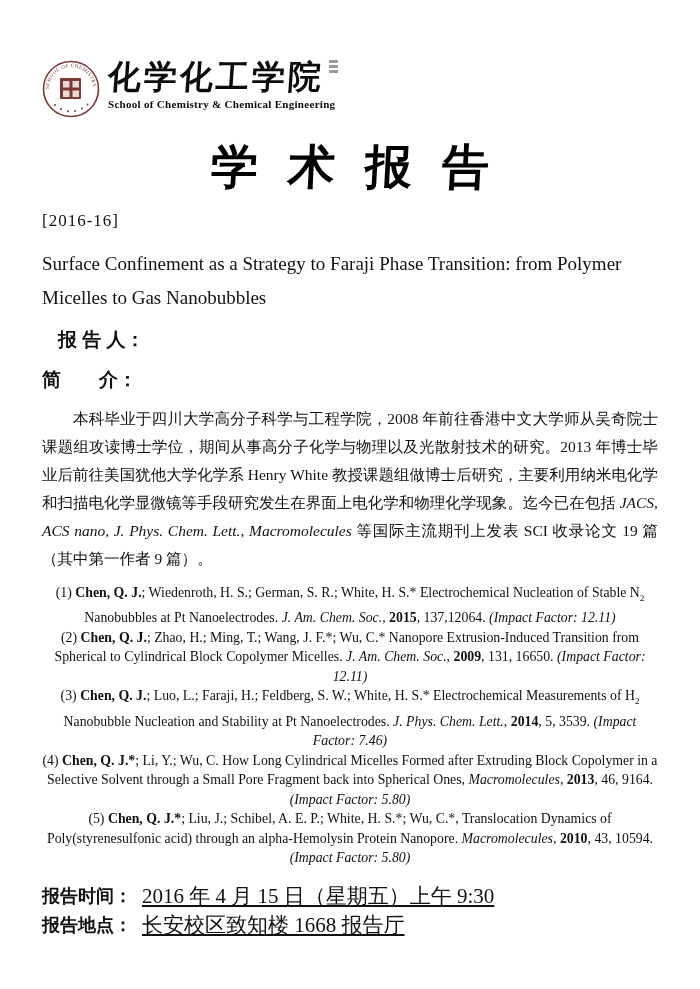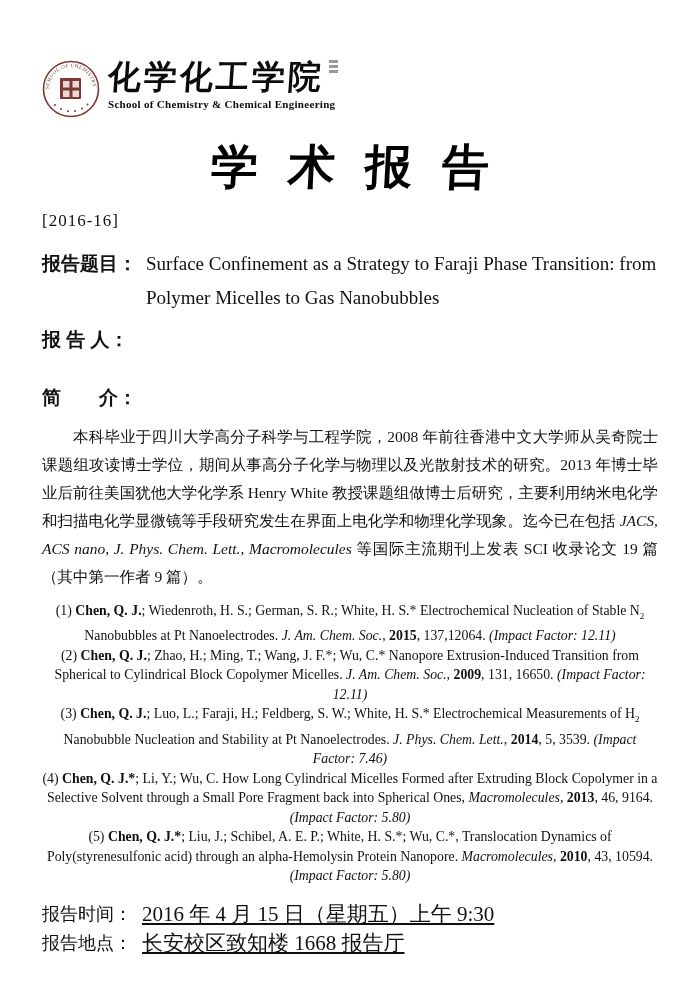--- a/index.html
+++ b/index.html
@@ -36,40 +36,40 @@
   .issue { text-align: left; font-size: 17px; margin-top: 12px; letter-spacing: 1px; }
 
   
   .field-row { display: flex; margin-top: 0; }
   .flabel {
     font-family: "Liberation Sans", sans-serif; font-weight: 700;
     font-size: 19px; line-height: 34px; flex: 0 0 104px; white-space: pre;
   }
   .fvalue { font-size: 19px; line-height: 34px; flex: 1; }
   .topic-row { margin-top: 16px; }
-  .speaker-row { margin-top: 8px; }
+  .speaker-row { margin-top: 8px; margin-left: 16px; }
   .speaker-row .fvalue div { line-height: 40px; }
-  .bio-label-row { margin-top: 24px; }
+  .bio-label-row { margin-top: 6px; }
 
   
   .intro {
     margin-top: 8px; font-size: 15.5px; line-height: 28px;
     text-align: justify; text-indent: 2em; font-family: Liberation Serif, serif;
   }
 
   
   .pubs { margin-top: 10px; }
   .pub { font-size: 13.8px; line-height: 19.5px; text-align: center; }
   .pub sub { font-size: 9px; }
 
   
   .schedule { margin-top: 14px; }
   .sched-row { display: flex; }
   .slabel {
-    font-family: "Liberation Sans", sans-serif; font-weight: 400;
+    font-family: "Liberation Sans", sans-serif; font-weight: 700;
     font-size: 18px; line-height: 29px; flex: 0 0 100px; white-space: pre;
   }
   .svalue { font-size: 21px; line-height: 29px; text-decoration: underline; }
 </style>
 </head>
 <body>
 
 <div class="page">
 
   <div class="logo-row">
@@ -96,21 +96,20 @@
         <span class="logo-cn" style="display:inline-block">化学化工学院</span><span class="sig-mark"><i></i><i></i><i></i></span>
       </div>
       <div class="logo-en">School of Chemistry &amp; Chemical Engineering</div>
     </div>
   </div>
 
   <div class="doc-title">学术报告</div>
   <div class="issue">[2016-16]</div>
 
   <div class="field-row topic-row">
-    <span class="flabel">报告题目：</span>
     <span class="fvalue">Surface Confinement as a Strategy to Faraji Phase Transition: from Polymer Micelles to Gas Nanobubbles</span>
   </div>
 
   <div class="field-row speaker-row">
     <span class="flabel">报 告 人：</span>
   </div>
 
   <div class="field-row bio-label-row">
     <span class="flabel">简　　介：</span>
   </div>

